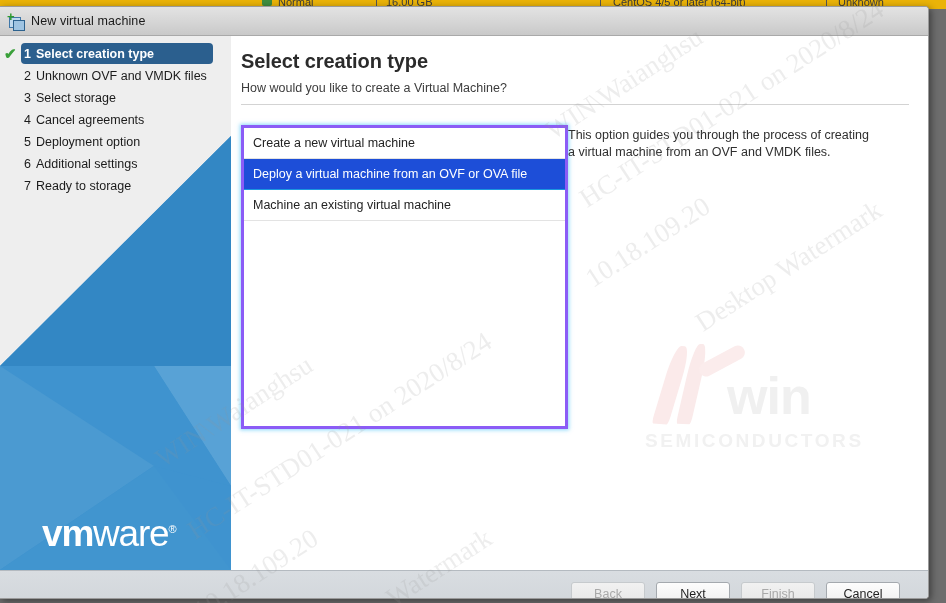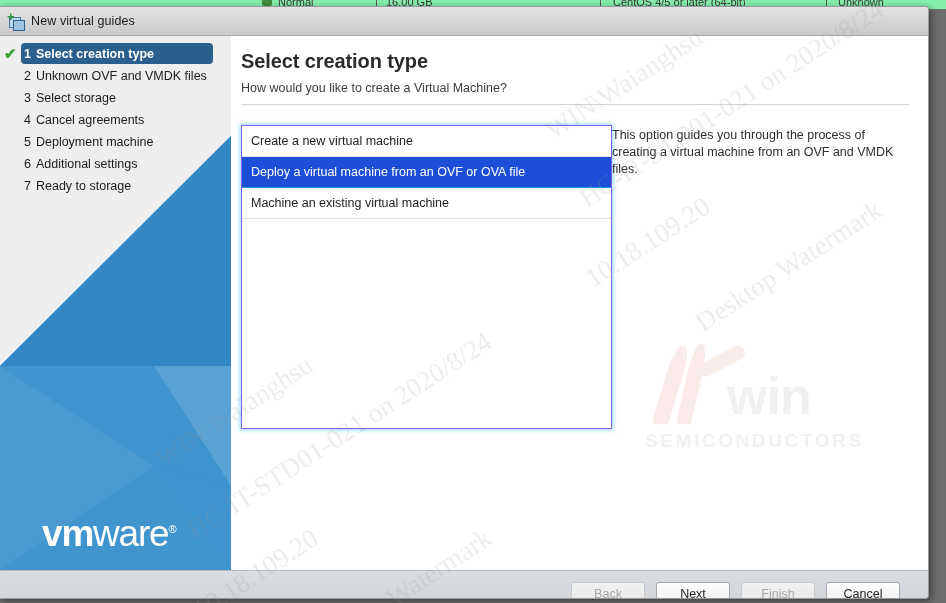--- a/index.html
+++ b/index.html
@@ -17,21 +17,21 @@
     width: 946px;
     height: 603px;
     background: #6d6d6d;
   }
 
   
   .bg-row {
     position: absolute;
     left: 0; top: 0;
     width: 946px; height: 9px;
-    background: #86efac;
+    background: #eab308;
     overflow: hidden;
   }
   .bg-cell {
     position: absolute;
     top: -5px;
     font-size: 11px;
     color: #3a3a3a;
     white-space: nowrap;
     line-height: 14px;
   }
@@ -203,24 +203,24 @@
   }
   #hr {
     height: 1px;
     background: #d3d3d3;
     margin: 0 0 20px 0;
   }
 
   #columns { display: flex; align-items: flex-start; }
 
   #listbox {
-    width: 371px;
+    width: 327px;
     height: 304px;
     background: #ffffff;
-    border: 1px solid #8b5cf6;
+    border: 3px solid #8b5cf6;
     box-shadow: 0 0 4px 1px rgba(41,182,246,.55);
     box-sizing: border-box;
     overflow: hidden;
     flex: 0 0 auto;
   }
   .opt {
     height: 30px;
     line-height: 30px;
     padding-left: 9px;
     font-size: 12.5px;
@@ -369,21 +369,21 @@
   <div class="bg-right"></div>
 
   <div id="dialog">
 
     <div id="titlebar">
       <span class="tb-icon">
         <span class="vm-icon-back"></span>
         <span class="vm-icon-front"></span>
         <span class="vm-icon-plus">+</span>
       </span>
-      <span class="tb-title">New virtual guides</span>
+      <span class="tb-title">New virtual machine</span>
     </div>
 
     <div id="dlgbody">
 
       <div id="sidebar">
         <svg class="facet" width="231" height="534" viewBox="0 0 231 534" style="left:0;top:0;">
           <polygon points="231,100 231,534 0,534 0,330" fill="#3f93cf"></polygon>
           <polygon points="231,100 231,330 154,330 0,330" fill="#3387c4"></polygon>
           <polygon points="231,330 231,450 154,330" fill="#58a2d6"></polygon>
           <polygon points="154,330 231,450 231,534 0,534 0,330" fill="#3f93cf"></polygon>
@@ -407,21 +407,21 @@
             <div class="step">
               <span class="num">3</span>
               <span>Select storage</span>
             </div>
             <div class="step">
               <span class="num">4</span>
               <span>Cancel agreements</span>
             </div>
             <div class="step">
               <span class="num">5</span>
-              <span>Deployment machine</span>
+              <span>Deployment option</span>
             </div>
             <div class="step">
               <span class="num">6</span>
               <span>Additional settings</span>
             </div>
             <div class="step">
               <span class="num">7</span>
               <span>Ready to storage</span>
             </div>
           </div>

